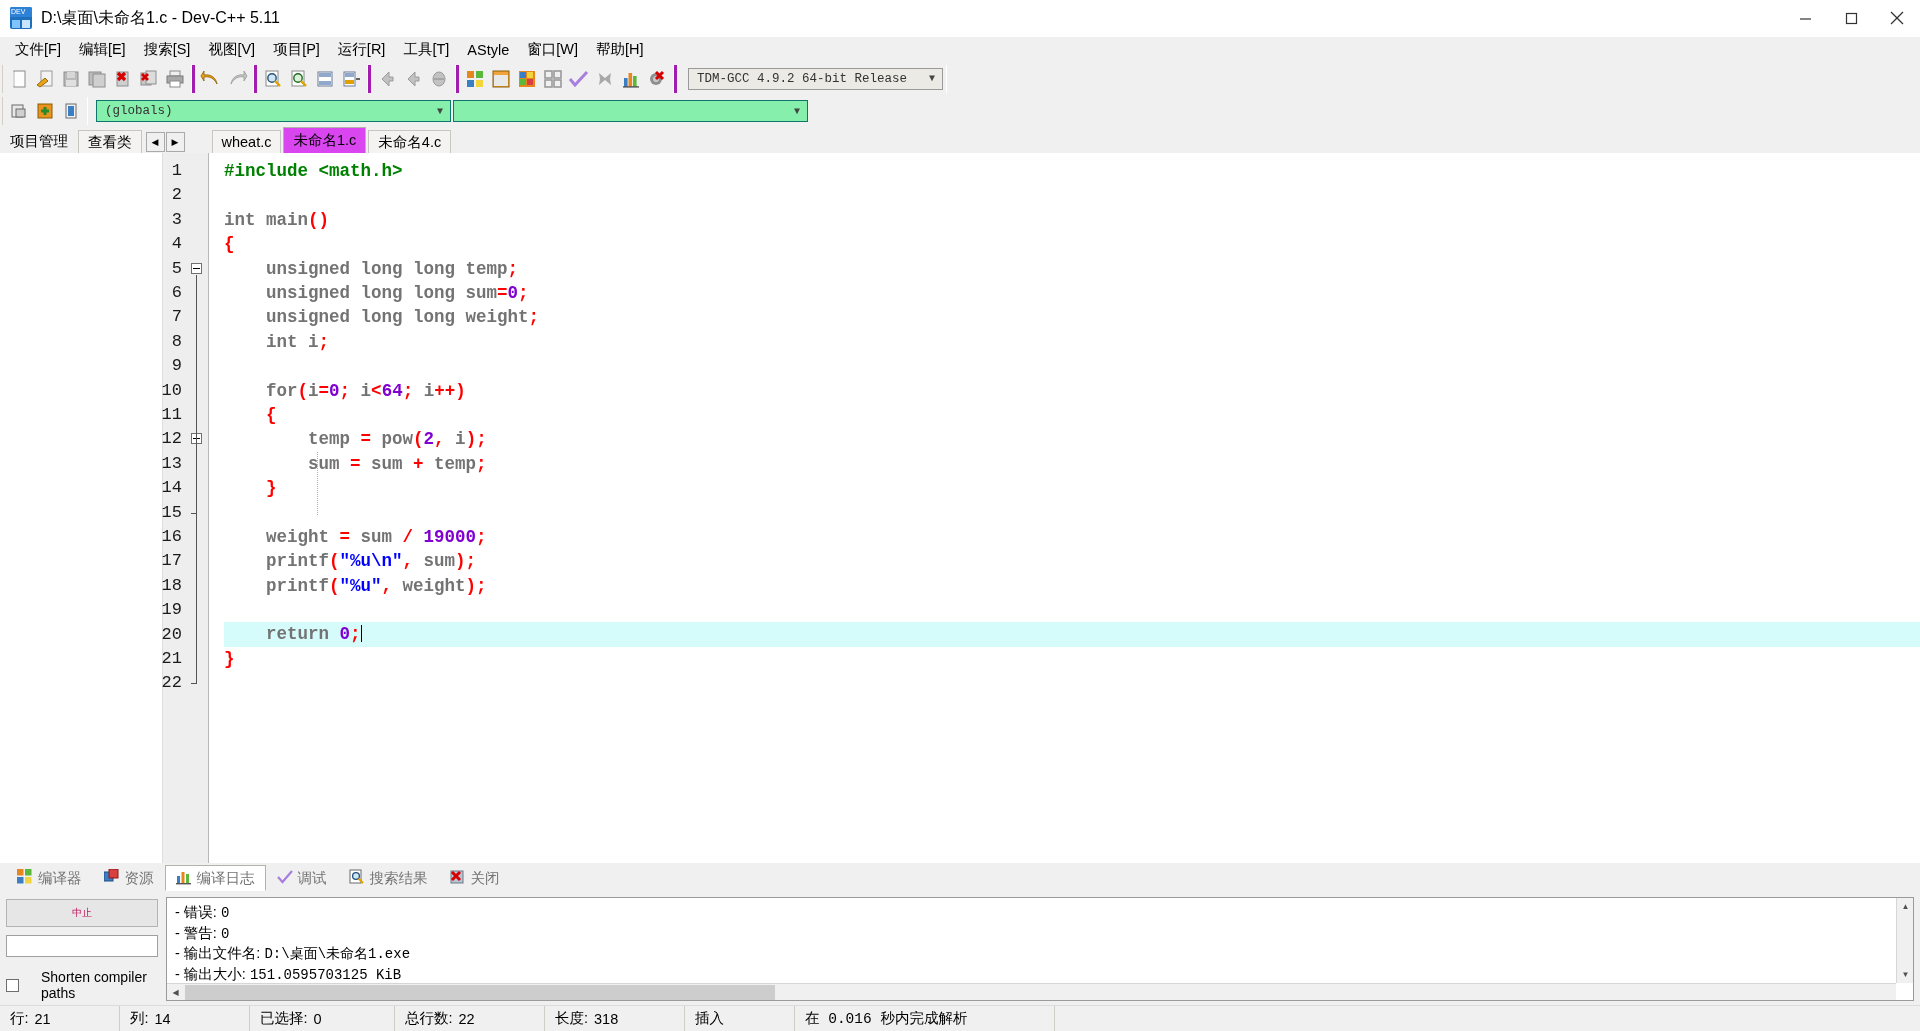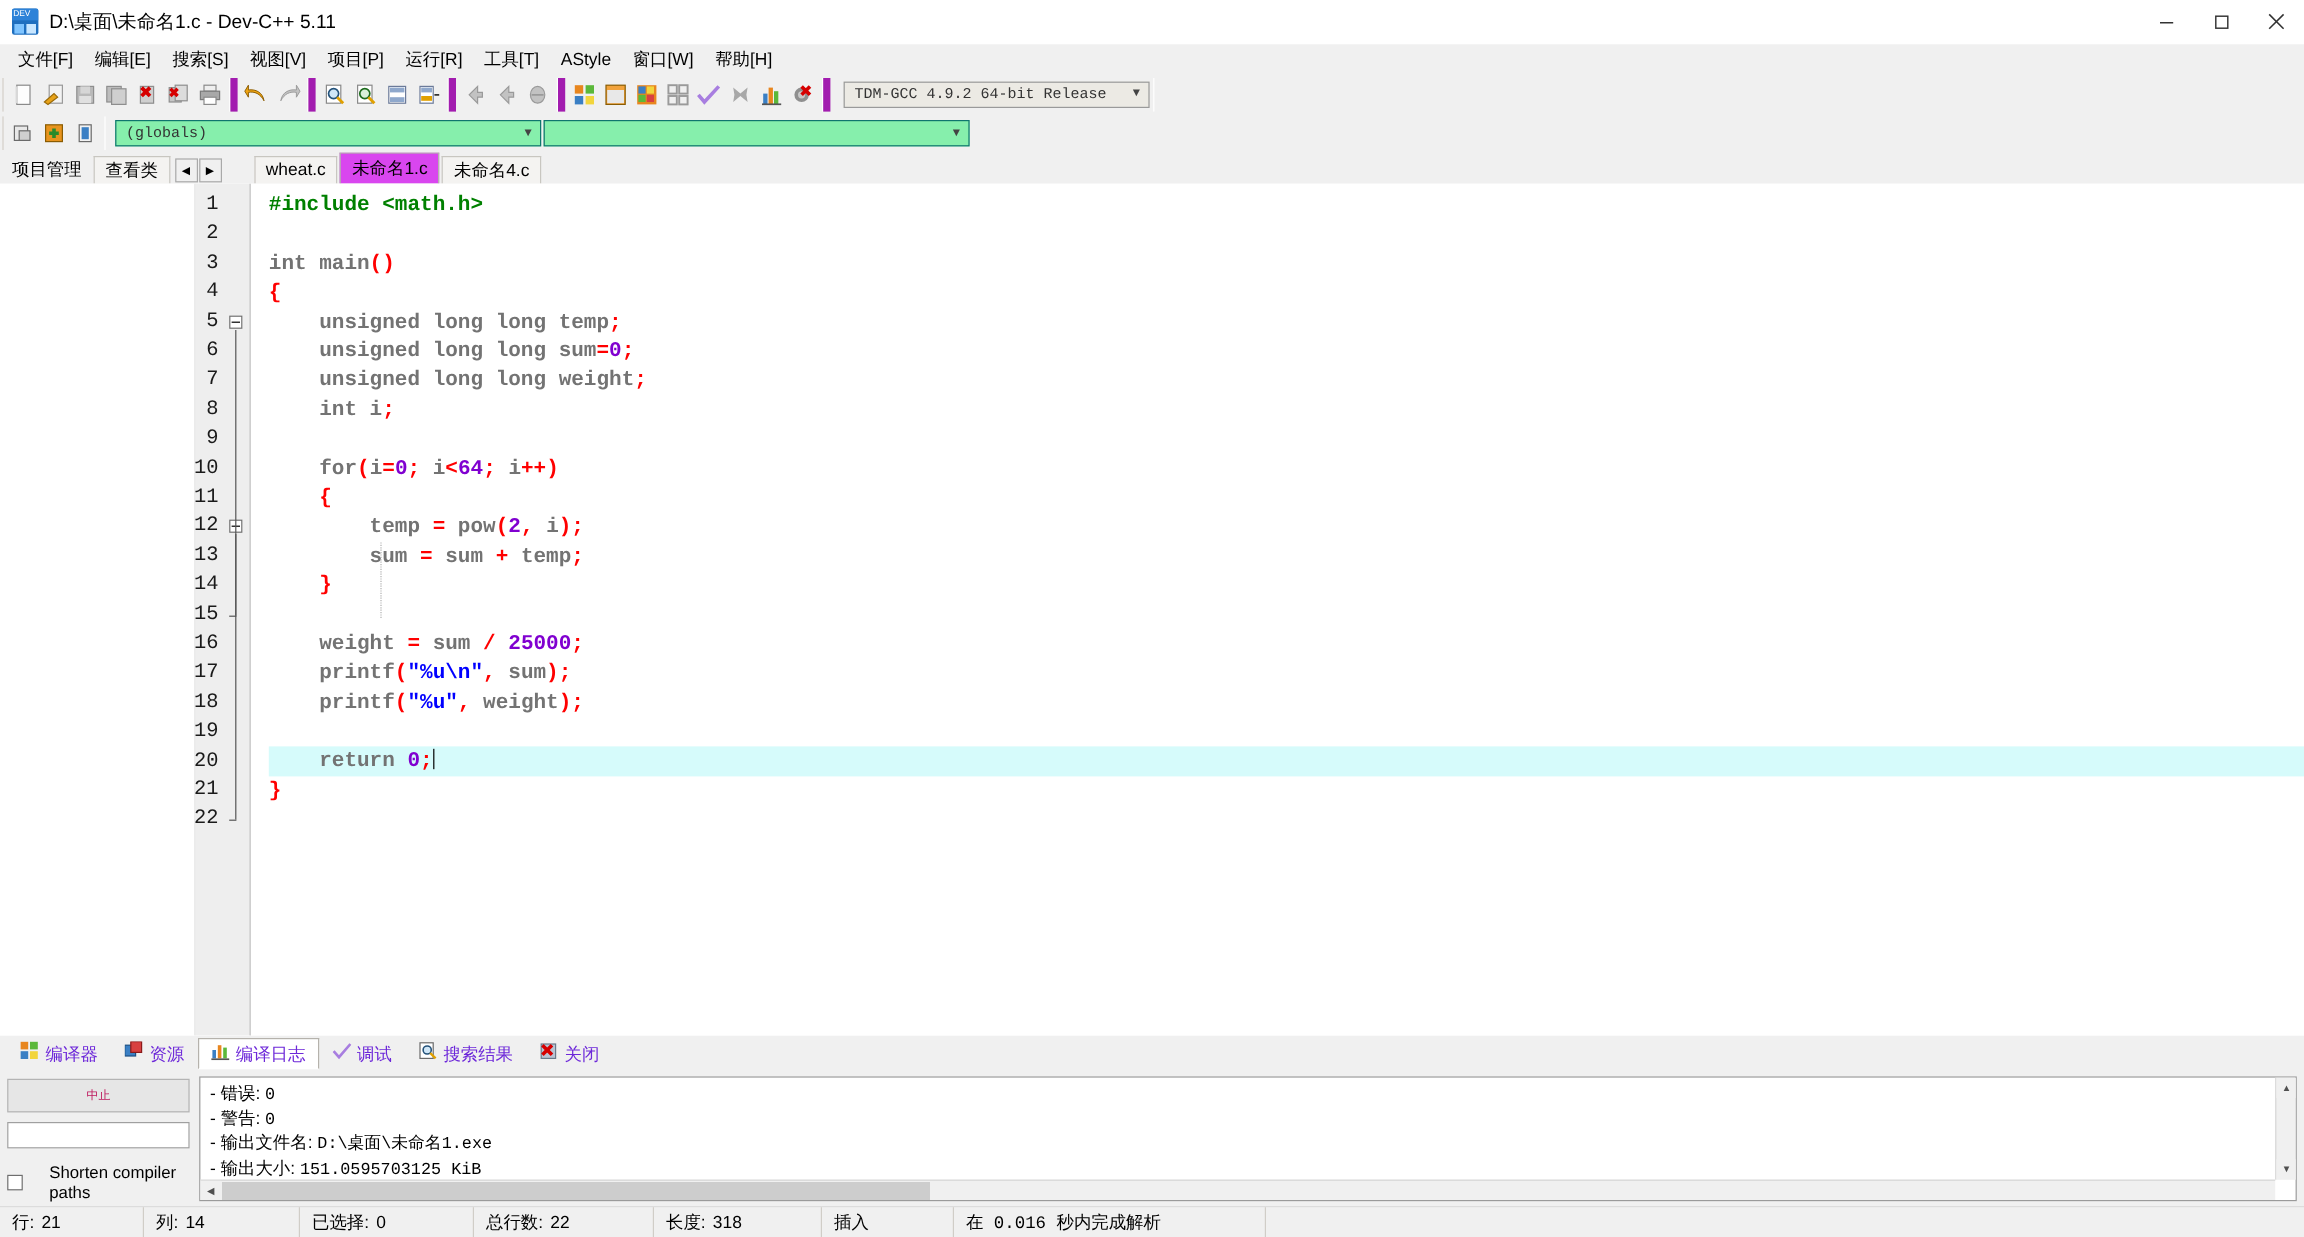--- a/index.html
+++ b/index.html
@@ -44,21 +44,21 @@
   }
   .menu-item { padding:2px 9px; white-space:nowrap; cursor:default; }
 
   
   .toolbar-row {
     background:#f0f0f0; display:flex; align-items:center; position:relative;
   }
   .toolbar-row.r1 { height:33px; flex:0 0 33px; padding-left:2px; }
   .toolbar-row.r2 { height:32px; flex:0 0 32px; padding-left:2px; }
   .tgroup { display:flex; align-items:center; height:28px; padding:0 3px;
-            border-left:6px solid #a21caf; border-right:1px solid #ffffff; }
+            border-left:3px solid #a21caf; border-right:1px solid #ffffff; }
   .tgroup.first { border-left:1px solid #d4d0c8; }
   .tbtn {
     width:26px; height:26px; display:flex; align-items:center; justify-content:center;
     cursor:default; position:relative;
   }
   .tbtn svg, .tbtn .glyph { display:block; }
 
   .combo {
     height:22px; background:#86efac; border:1px solid #0f766e;
     display:flex; align-items:center; font-family:"Liberation Mono", monospace;
@@ -123,21 +123,21 @@
   .nm { color:#8000d0; }            
   .op { color:#ff0000; }            
   .caret { display:inline-block; width:1px; height:17px; background:#000; vertical-align:-3px; }
   .indentguide { position:absolute; width:1px; border-left:1px dotted #b0b0b0; }
 
   
   .bottom { flex:0 0 auto; background:#f0f0f0; display:flex; flex-direction:column; }
   .bpanel-tabs { height:30px; display:flex; align-items:center; padding-left:6px; background:#f0f0f0; }
   .btab {
     height:26px; display:flex; align-items:center; gap:5px; padding:0 10px;
-    font-size:14.5px; color:#6d28d9; cursor:default; border:1px solid transparent;
+    font-size:14.5px; color:#737373; cursor:default; border:1px solid transparent;
     white-space:nowrap;
   }
   .btab.active { background:#ffffff; border:1px solid #b5b2ac; border-bottom-color:#ffffff;justify-content:center; }
 
   .bbody { display:flex; height:112px; background:#f0f0f0; padding:0 0 0 6px; }
   .bleft { width:152px; flex:0 0 152px; padding-top:6px; }
   .abort-btn {
     height:28px; background:#e6e6e6; border:1px solid #b4b4b4; color:#be185d;
     display:flex; align-items:center; justify-content:center; font-size:10px;
   }
@@ -486,21 +486,21 @@
         <div class="cline"><span class="k">    unsigned long long sum</span><span class="op">=</span><span class="nm">0</span><span class="op">;</span></div>
         <div class="cline"><span class="k">    unsigned long long weight</span><span class="op">;</span></div>
         <div class="cline"><span class="k">    int i</span><span class="op">;</span></div>
         <div class="cline">&nbsp;</div>
         <div class="cline"><span class="k">    for</span><span class="op">(</span><span class="k">i</span><span class="op">=</span><span class="nm">0</span><span class="op">; </span><span class="k">i</span><span class="op">&lt;</span><span class="nm">64</span><span class="op">; </span><span class="k">i</span><span class="op">++)</span></div>
         <div class="cline"><span class="op">    {</span></div>
         <div class="cline"><span class="k">        temp </span><span class="op">=</span><span class="k"> pow</span><span class="op">(</span><span class="nm">2</span><span class="op">, </span><span class="k">i</span><span class="op">);</span></div>
         <div class="cline"><span class="k">        sum </span><span class="op">=</span><span class="k"> sum </span><span class="op">+</span><span class="k"> temp</span><span class="op">;</span></div>
         <div class="cline"><span class="op">    }</span></div>
         <div class="cline">&nbsp;</div>
-        <div class="cline"><span class="k">    weight </span><span class="op">=</span><span class="k"> sum </span><span class="op">/</span><span class="k"> </span><span class="nm">25000</span><span class="op">;</span></div>
+        <div class="cline"><span class="k">    weight </span><span class="op">=</span><span class="k"> sum </span><span class="op">/</span><span class="k"> </span><span class="nm">19000</span><span class="op">;</span></div>
         <div class="cline"><span class="k">    printf</span><span class="op">(</span><span class="st">"%u\n"</span><span class="op">, </span><span class="k">sum</span><span class="op">);</span></div>
         <div class="cline"><span class="k">    printf</span><span class="op">(</span><span class="st">"%u"</span><span class="op">, </span><span class="k">weight</span><span class="op">);</span></div>
         <div class="cline">&nbsp;</div>
         <div class="cline hl"><span class="k">    return </span><span class="nm">0</span><span class="op">;</span><span class="caret"></span></div>
         <div class="cline"><span class="op">}</span></div>
         <div class="indentguide" style="left: 108px; top: 298.8px; height: 63.44px;"></div>
       </div>
   </div>
 
   <div class="bottom">

